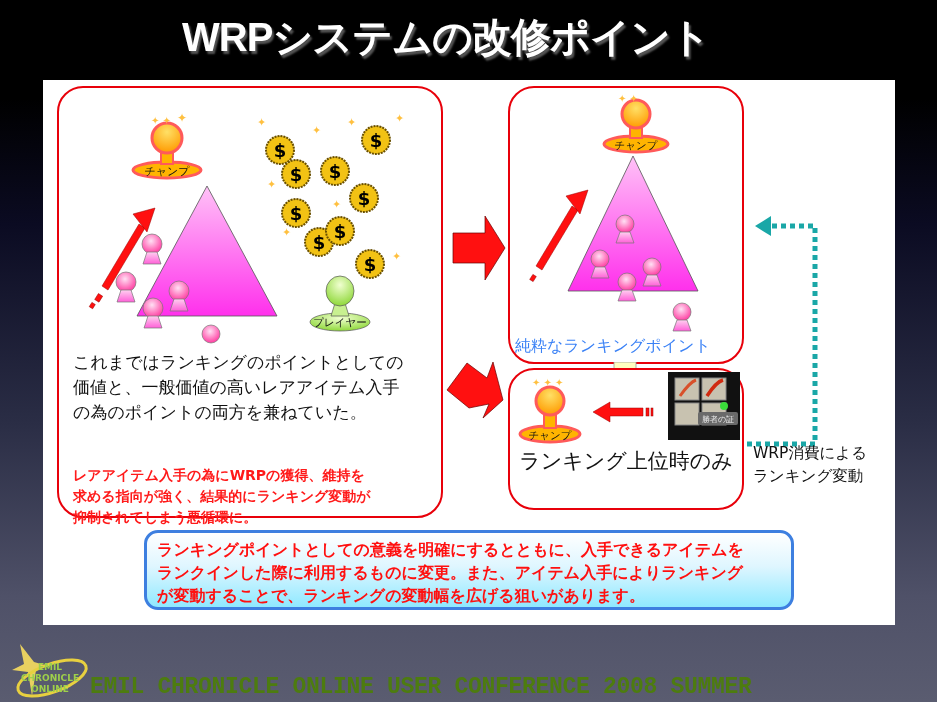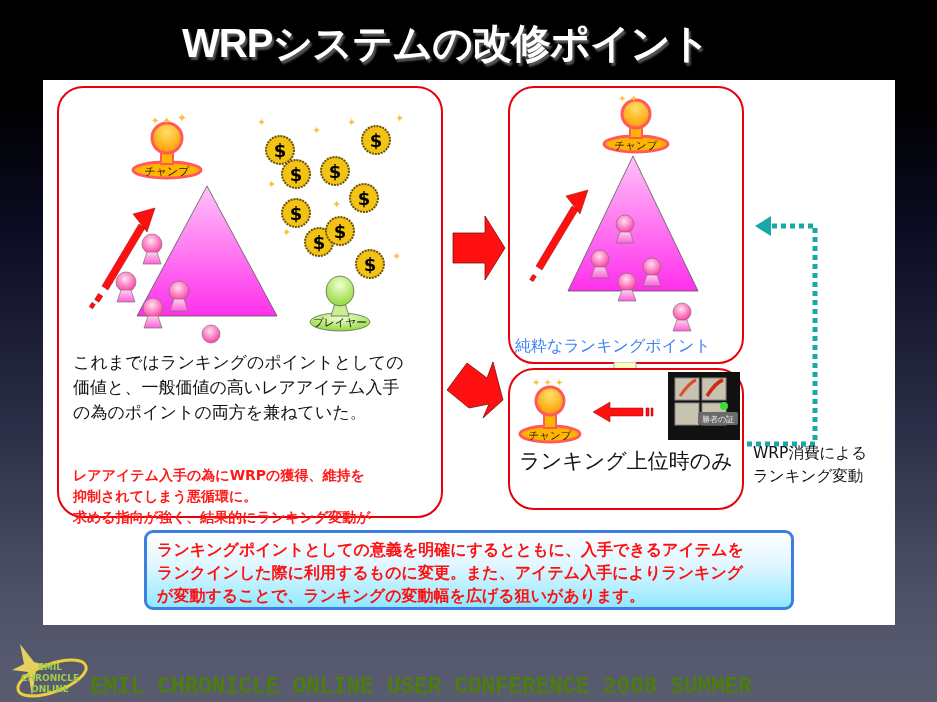--- a/index.html
+++ b/index.html
@@ -1,27 +1,27 @@
 <!DOCTYPE html>
 <html><head>
 <meta charset="utf-8">
 <style>
   html,body{margin:0;padding:0;}
   body{width:937px;height:702px;overflow:hidden;position:relative;
     background:linear-gradient(180deg,#000 0%,#000 14%,#0b0b22 32%,#2a2d45 60%,#4f5168 85%,#5a5c70 100%);
     font-family:"DejaVu Sans","Liberation Sans",sans-serif;}
-  .title{position:absolute;left:0;top:16px;width:892px;text-align:center;color:#fff;
+  .title{position:absolute;left:0;top:10px;width:892px;text-align:center;color:#fff;
     font-family:"Liberation Sans","DejaVu Sans",sans-serif;font-weight:bold;font-size:40px;letter-spacing:-1px;
     text-shadow:2px 3px 2px #555;}
   .panel{position:absolute;left:43px;top:80px;width:852px;height:545px;background:#fff;}
   .box{position:absolute;border:2px solid #e8000a;border-radius:26px;background:#fff;box-sizing:border-box;}
   .jp{font-family:"DejaVu Sans",sans-serif;}
   .txt-black{color:#111;font-size:17px;line-height:25px;}
   .txt-red{color:#ff1a1a;font-size:14px;line-height:21px;font-weight:bold;}
-  .blue-box{position:absolute;left:101px;top:450px;width:650px;height:80px;border:3px solid #3d7fe0;border-radius:9px;
+  .blue-box{position:absolute;left:101px;top:450px;width:650px;height:80px;border:3px solid #3d7fe0;border-radius:14px;
     background:linear-gradient(180deg,#ffffff 0%,#dff6ff 45%,#8fe9ff 100%);box-sizing:border-box;
     color:#ff1010;font-size:16px;line-height:23px;font-weight:bold;padding:5px 10px;}
   .footer{position:absolute;left:90px;top:674px;color:#4d7c0f;font-family:Liberation Mono, monospace;font-weight:bold;
     font-size:23px;letter-spacing:-0.3px;}
   svg text{font-family:"DejaVu Sans",sans-serif;}
 </style>
 </head>
 <body>
 
 <div class="title">WRPシステムの改修ポイント</div>
@@ -151,22 +151,22 @@
     </g>
   </svg>
 
   <div class="jp txt-black" style="position:absolute;left:30px;top:270px;width:360px;">
     <div>これまではランキングのポイントとしての</div>
     <div>価値と、一般価値の高いレアアイテム入手</div>
     <div>の為のポイントの両方を兼ねていた。</div>
   </div>
   <div class="jp txt-red" style="position:absolute;left:30px;top:350px;width:360px;margin-top:35px;">
     <div>レアアイテム入手の為にWRPの獲得、維持を</div>
+    <div>求める指向が強く、結果的にランキング変動が</div>
     <div>抑制されてしまう悪循環に。</div>
-    <div>求める指向が強く、結果的にランキング変動が</div>
   </div>
 
   <svg style="position:absolute;left:400px;top:120px;" width="70" height="220" viewBox="0 0 70 220">
     <polygon points="10,33 42,33 42,16 62,48 42,80 42,63 10,63" fill="#ff1010" stroke="#600" stroke-width="0.7"></polygon>
     <polygon points="4,190 24,163 44,178 50,162 60,200 40,218 46,204 26,208" fill="#ff1010" stroke="#600" stroke-width="0.7"></polygon>
   </svg>
 
   <div class="box" style="left:465px;top:6px;width:236px;height:278px;"></div>
   <svg style="position:absolute;left:465px;top:6px;" width="236" height="250" viewBox="0 0 236 250">
     <polygon points="60,205 125,70 190,205" fill="url(#pyr)" stroke="#555" stroke-width="0.8"></polygon>

